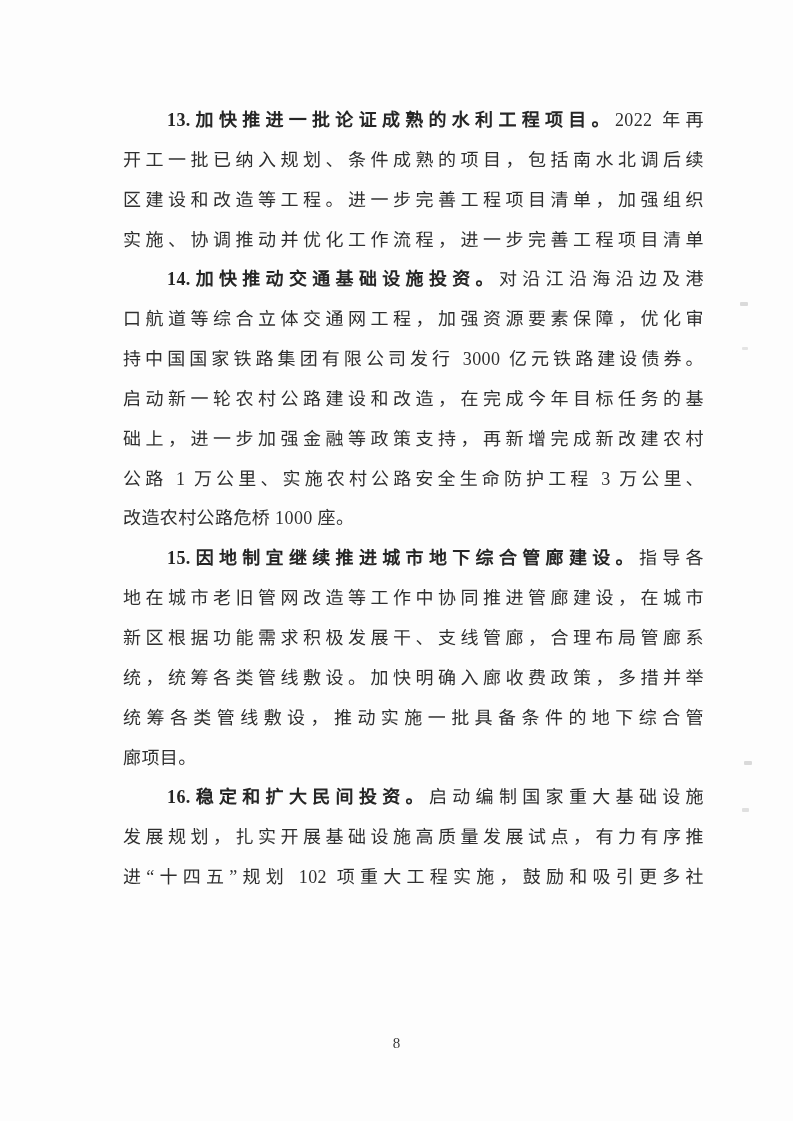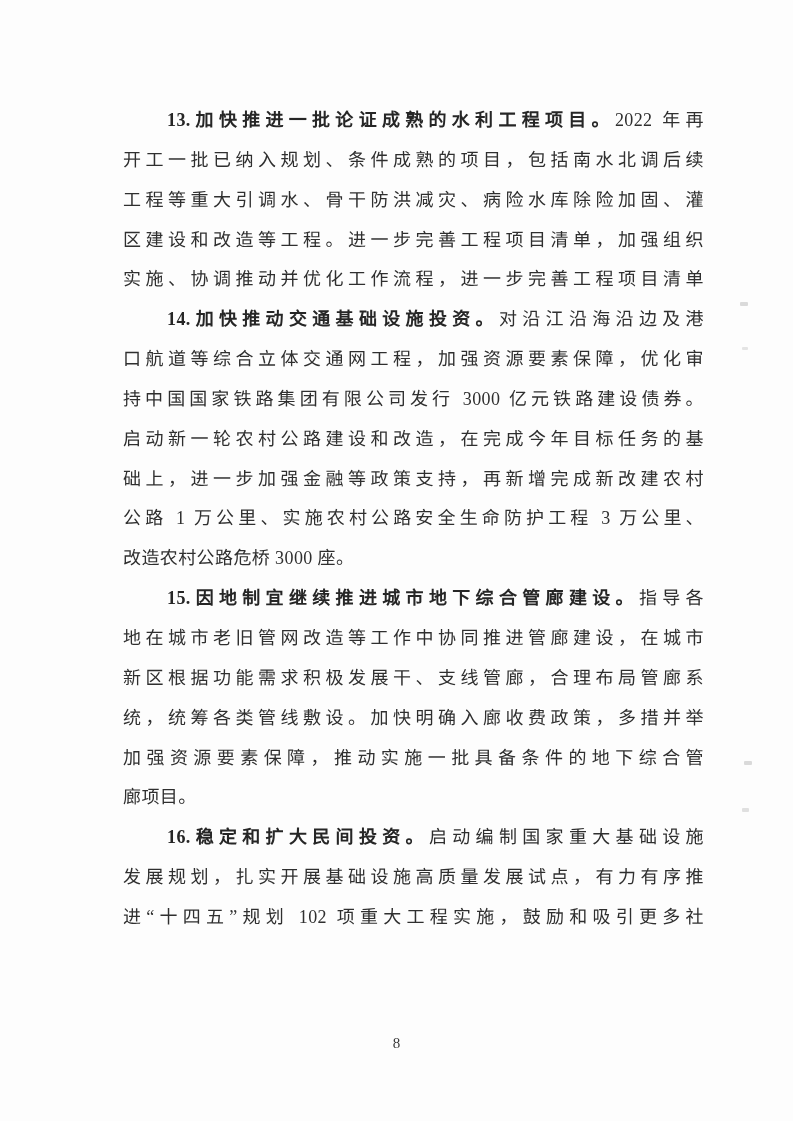--- a/index.html
+++ b/index.html
@@ -57,41 +57,40 @@
 </head>
 <body>
 
 <div class="page">
 
   <div class="text-block">
 
     <div>
       <div class="line indent"><span class="lead">13.加快推进一批论证成熟的水利工程项目。</span><span>2022 年再</span></div>
       <div class="line">开工一批已纳入规划、条件成熟的项目，包括南水北调后续</div>
-      <div class="line">工程等重大引调水、骨干防洪减灾、病险水库除险加固、灌</div>
       <div class="line">区建设和改造等工程。进一步完善工程项目清单，加强组织</div>
       <div class="line">实施、协调推动并优化工作流程，进一步完善工程项目清单</div>
     </div>
 
     <div>
       <div class="line indent"><span class="lead">14.加快推动交通基础设施投资。</span><span>对沿江沿海沿边及港</span></div>
       <div class="line">口航道等综合立体交通网工程，加强资源要素保障，优化审</div>
       <div class="line">持中国国家铁路集团有限公司发行 3000 亿元铁路建设债券。</div>
       <div class="line">启动新一轮农村公路建设和改造，在完成今年目标任务的基</div>
       <div class="line">础上，进一步加强金融等政策支持，再新增完成新改建农村</div>
       <div class="line">公路 1 万公里、实施农村公路安全生命防护工程 3 万公里、</div>
-      <div class="line end">改造农村公路危桥 3000 座。</div>
+      <div class="line end">改造农村公路危桥 1000 座。</div>
     </div>
 
     <div>
       <div class="line indent"><span class="lead">15.因地制宜继续推进城市地下综合管廊建设。</span><span>指导各</span></div>
       <div class="line">地在城市老旧管网改造等工作中协同推进管廊建设，在城市</div>
       <div class="line">新区根据功能需求积极发展干、支线管廊，合理布局管廊系</div>
       <div class="line">统，统筹各类管线敷设。加快明确入廊收费政策，多措并举</div>
-      <div class="line">加强资源要素保障，推动实施一批具备条件的地下综合管</div>
+      <div class="line">统筹各类管线敷设，推动实施一批具备条件的地下综合管</div>
       <div class="line end">廊项目。</div>
     </div>
 
     <div>
       <div class="line indent"><span class="lead">16.稳定和扩大民间投资。</span><span>启动编制国家重大基础设施</span></div>
       <div class="line">发展规划，扎实开展基础设施高质量发展试点，有力有序推</div>
       <div class="line">进“十四五”规划 102 项重大工程实施，鼓励和吸引更多社</div>
     </div>
 
   </div>

